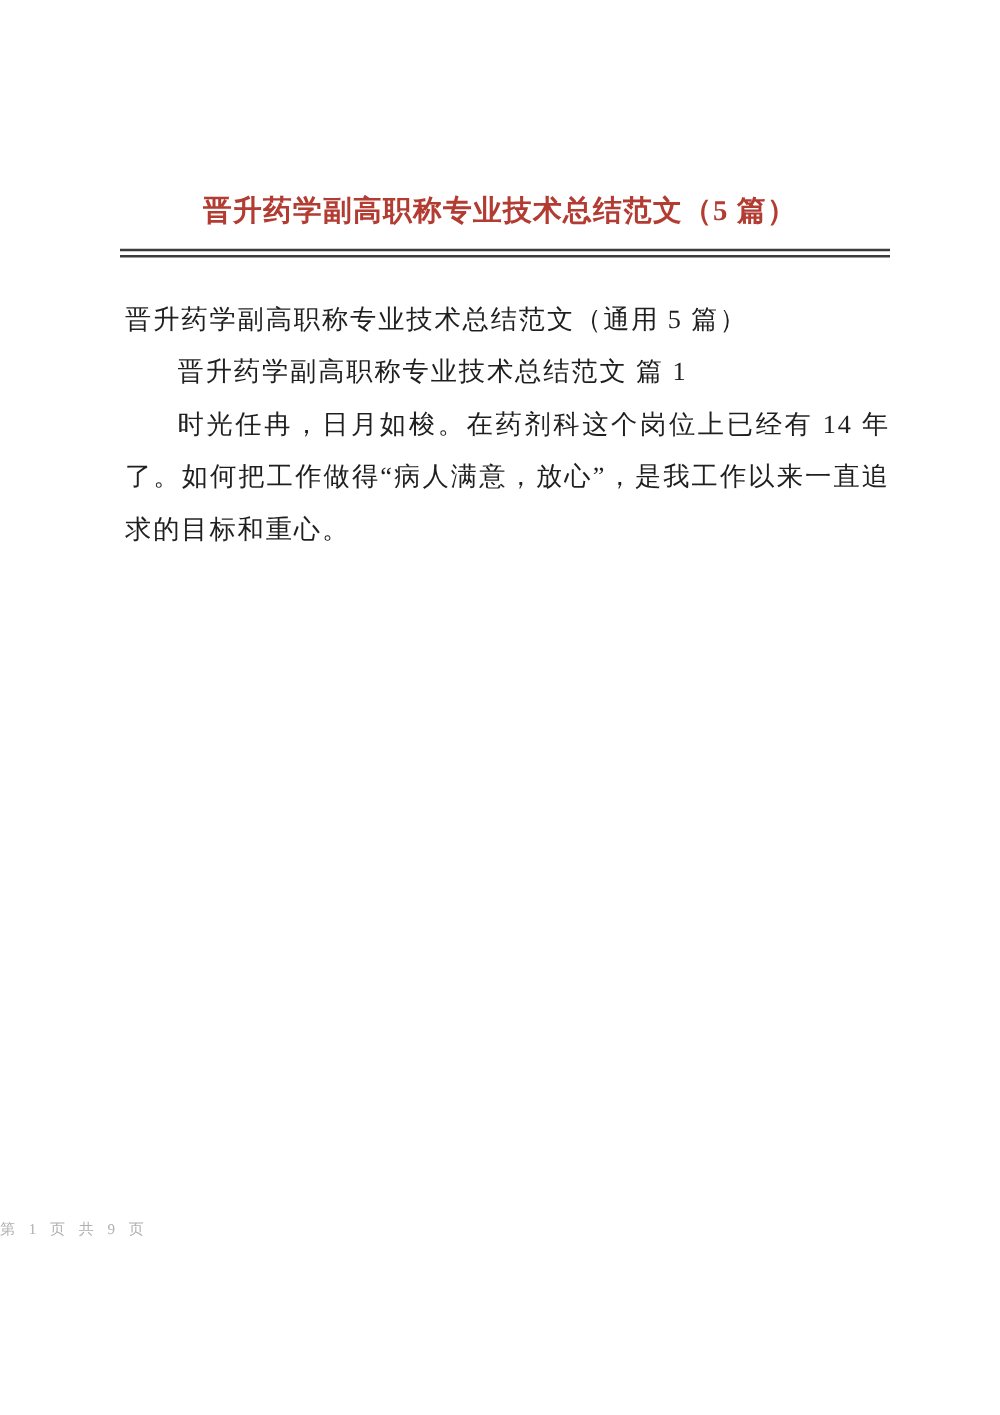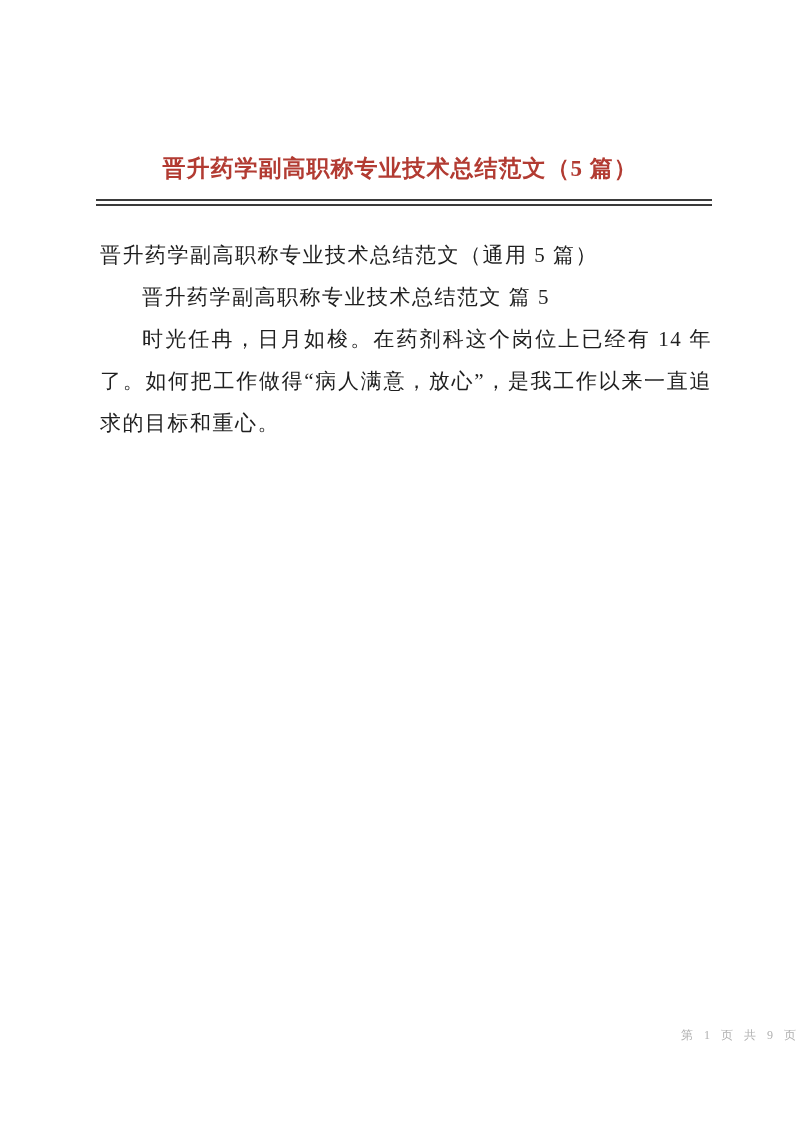--- a/index.html
+++ b/index.html
@@ -50,39 +50,39 @@
   }
   .para {
     margin: 0;
     padding: 0;
   }
   .para.indent {
     text-indent: 2em;
   }
   .page-footer {
     position: absolute;
-    top: 1027px;
+    top: 975px;
     left: 0;
     width: 100%;
-    text-align: right;
+    text-align: left;
     font-size: 12px;
     letter-spacing: 4px;
     color: #b0b0b0;
   }
 </style>
 </head>
 <body>
 
 <div class="page">
 
   <h1 class="doc-title" style="color: rgb(178, 59, 50);">晋升药学副高职称专业技术总结范文（5 篇）</h1>
 
   <div class="title-divider" style="border-top-color: rgb(59, 59, 59); border-bottom-color: rgb(59, 59, 59);"></div>
 
   <div class="doc-body" style="color: rgb(31, 31, 31);">
     <p class="para">晋升药学副高职称专业技术总结范文（通用 5 篇）</p>
-    <p class="para indent">晋升药学副高职称专业技术总结范文 篇 5</p>
+    <p class="para indent">晋升药学副高职称专业技术总结范文 篇 1</p>
     <p class="para indent">时光任冉，日月如梭。在药剂科这个岗位上已经有 14 年了。如何把工作做得“病人满意，放心”，是我工作以来一直追求的目标和重心。</p>
   </div>
 
   <div class="page-footer" style="color: rgb(176, 176, 176);">第 1 页 共 9 页</div>
 
 </div>
 
 </body></html>

